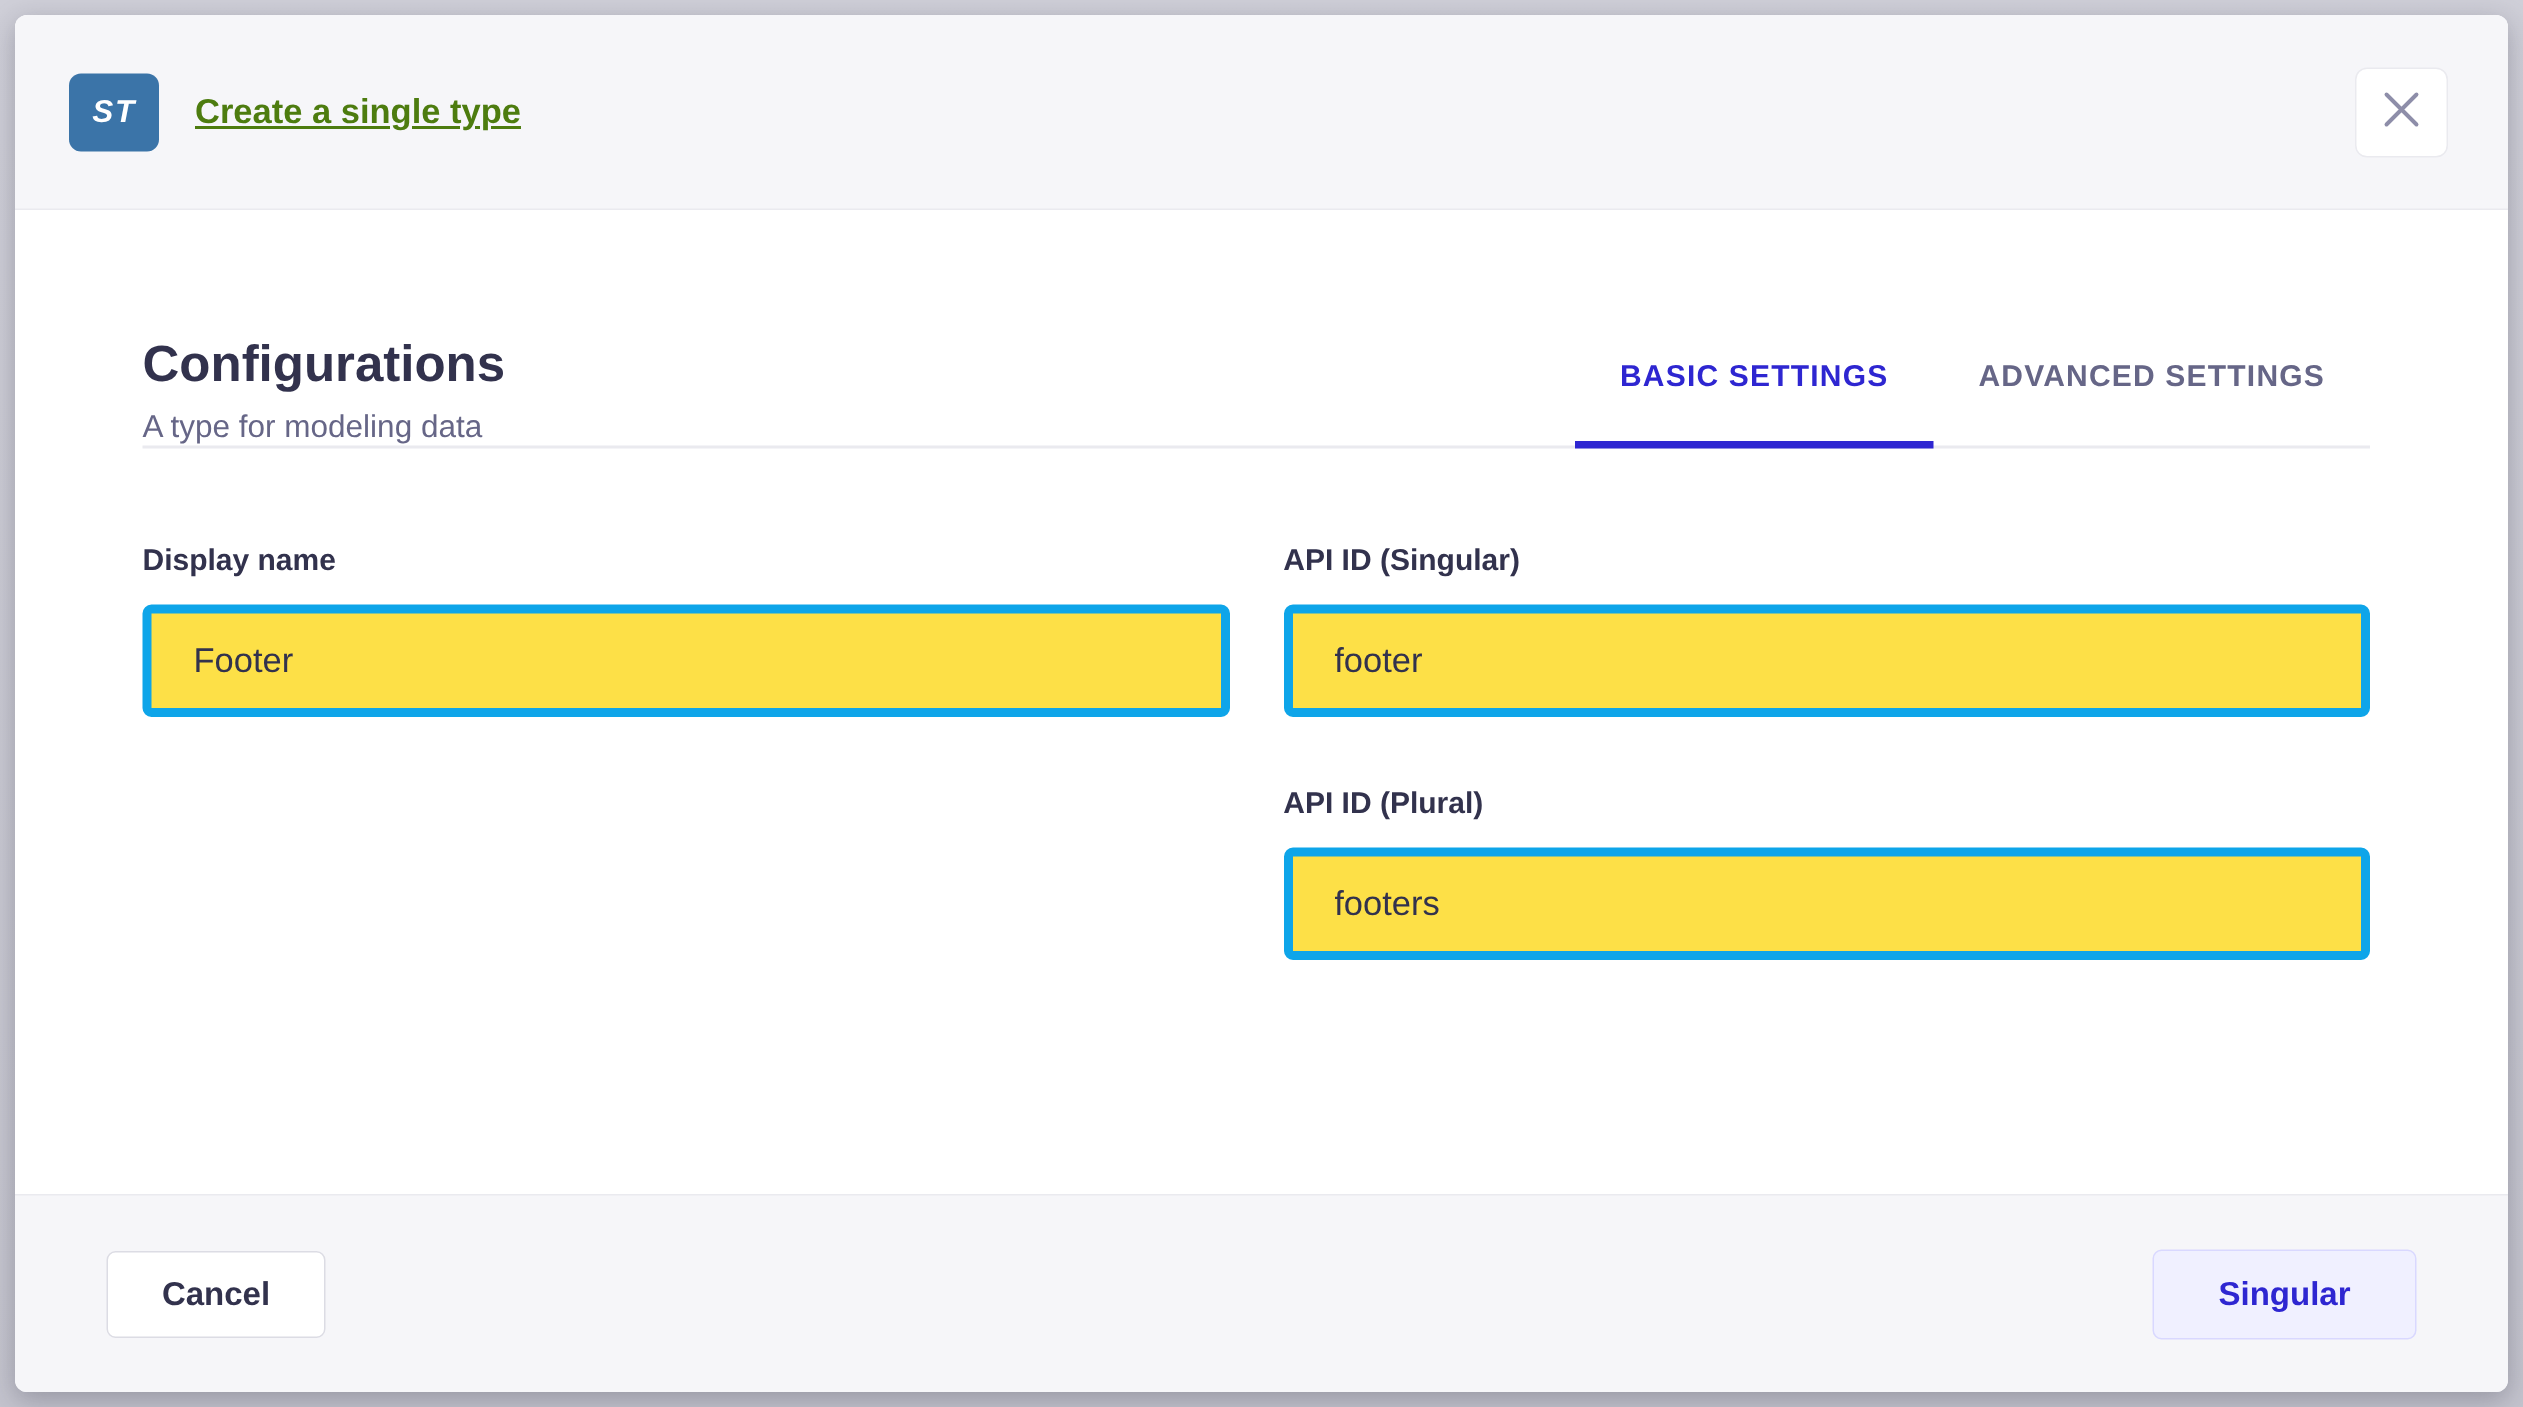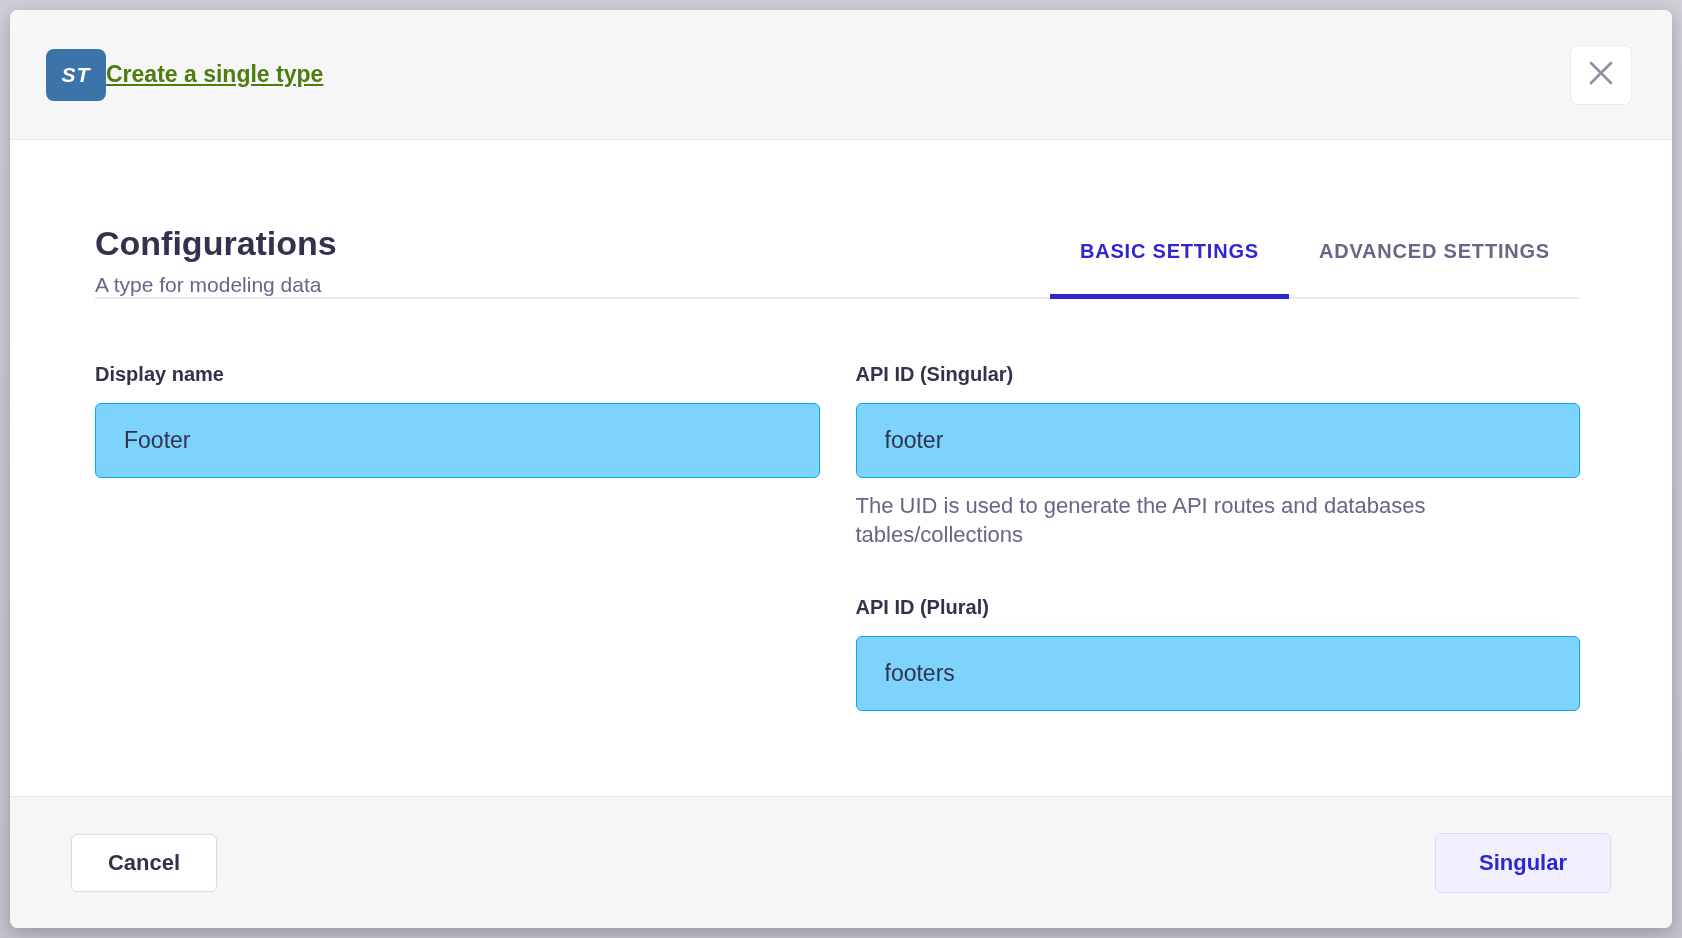--- a/index.html
+++ b/index.html
@@ -25,21 +25,21 @@
   .modal-header {
     height: 130px;
     flex: 0 0 130px;
     background: #f6f6f9;
     border-bottom: 1px solid #eaeaef;
     display: flex;
     align-items: center;
     justify-content: space-between;
     padding: 0 40px 0 36px;
   }
-  .header-left { display: flex; align-items: center; }
+  .header-left { display: flex; align-items: center; gap: 24px; }
   .st-badge {
     width: 60px; height: 52px;
     background: #3b74a8;
     border-radius: 8px;
     color: #ffffff;
     font-weight: bold;
     font-style: italic;
     font-size: 21px;
     letter-spacing: 1px;
     display: flex; align-items: center; justify-content: center;
@@ -109,27 +109,27 @@
   .field-label {
     display: block;
     font-size: 20px;
     font-weight: bold;
     color: #32324d;
     margin-bottom: 17px;
   }
   .text-input {
     width: 100%;
     height: 75px;
-    border: 1px solid #0ea5e9;
+    border: 6px solid #0ea5e9;
     border-radius: 6px;
     padding: 0 28px;
     font-family: "Liberation Sans", sans-serif;
     font-size: 23px;
     color: #32324d;
-    background: #7dd3fc;
+    background: #fde047;
     outline: none;
   }
   .field-hint {
     margin-top: 13px;
     font-size: 22px;
     line-height: 29px;
     color: #666687;
   }
   .field-group + .field-group { margin-top: 47px; }
   
@@ -207,21 +207,20 @@
           <div class="field-group">
             <label class="field-label">Display name</label>
             <input class="text-input" type="text" value="Footer" style="">
           </div>
         </div>
 
         <div class="form-col">
           <div class="field-group">
             <label class="field-label">API ID (Singular)</label>
             <input class="text-input" type="text" value="footer" style="">
-            <div class="field-hint">The UID is used to generate the API routes and databases tables/collections</div>
           </div>
 
           <div class="field-group">
             <label class="field-label">API ID (Plural)</label>
             <input class="text-input" type="text" value="footers" style="">
           </div>
         </div>
 
       </div>
     </div>

